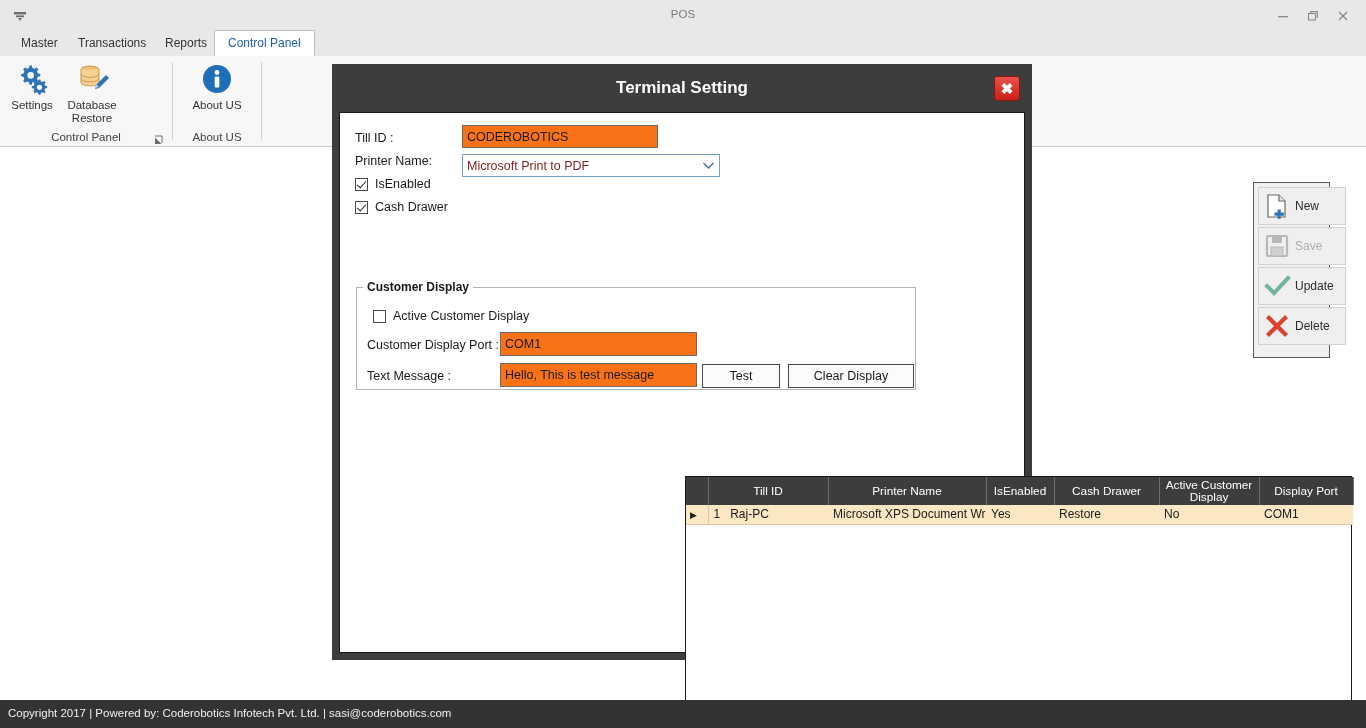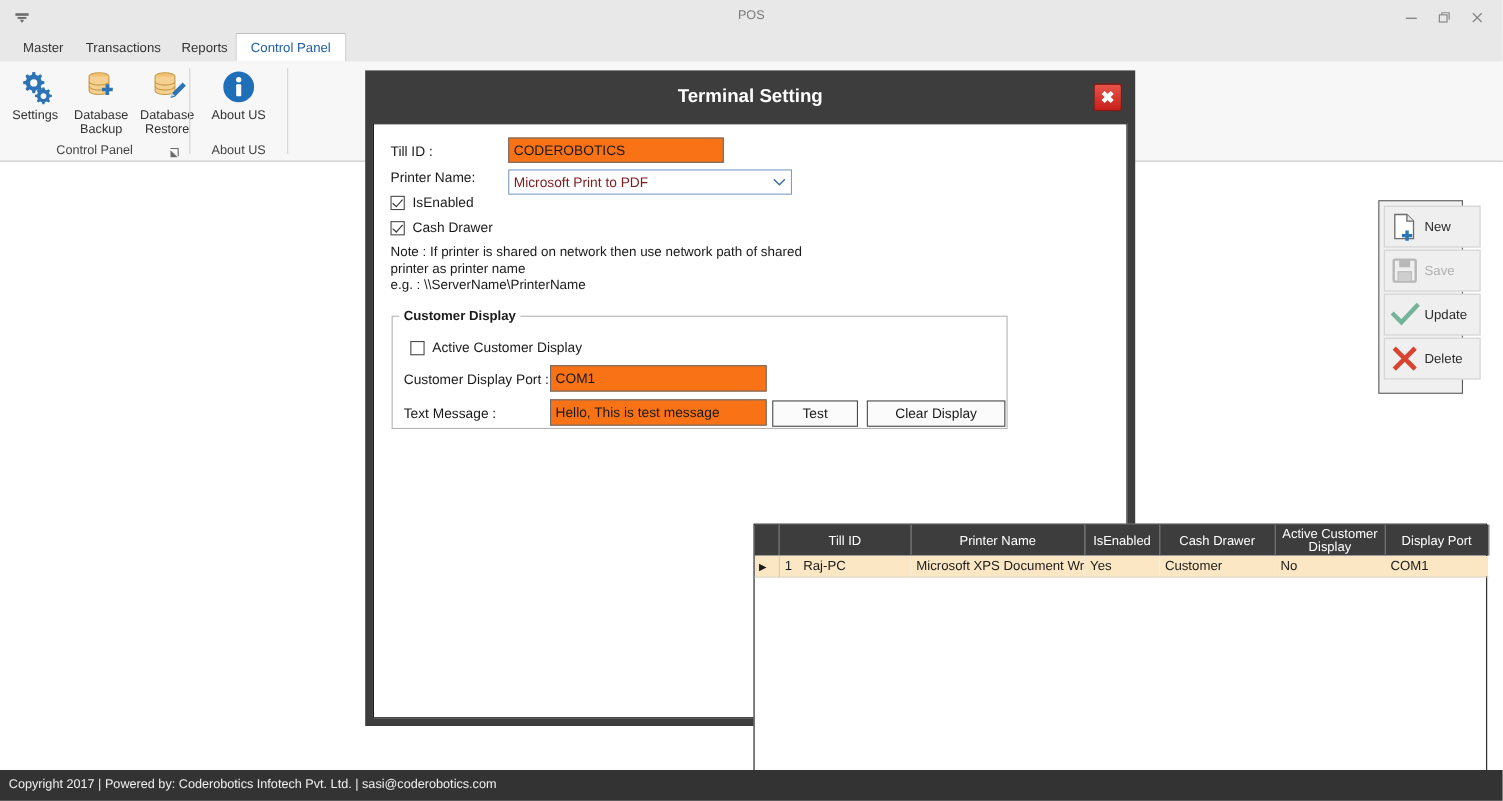--- a/index.html
+++ b/index.html
@@ -286,32 +286,20 @@
               <circle cx="14.7" cy="12.4" r="3.3" fill="#f7f7f7"></circle>
               <g fill="#2e74b5">
                 <path d="M22.5 16.5 l1.9 0 0.4 1.9 1.7 0.7 1.7-1 1.3 1.3 -1 1.7 0.7 1.7 1.9 0.4 0 1.9 -1.9 0.4 -0.7 1.7 1 1.7 -1.3 1.3 -1.7-1 -1.7 0.7 -0.4 1.9 -1.9 0 -0.4-1.9 -1.7-0.7 -1.7 1 -1.3-1.3 1-1.7 -0.7-1.7 -1.9-0.4 0-1.9 1.9-0.4 0.7-1.7 -1-1.7 1.3-1.3 1.7 1 1.7-0.7z"></path>
               </g>
               <circle cx="23.5" cy="24.3" r="2.6" fill="#f7f7f7"></circle>
             </svg>
           </span>
           <span class="lbl">Settings</span>
         </div>
 
-        <div class="ritem">
-          <span class="ico">
-            <svg width="33" height="33" viewBox="0 0 33 33">
-              <ellipse cx="14" cy="6.5" rx="9" ry="3.4" fill="#f0c070" stroke="#c89a47" stroke-width="1"></ellipse>
-              <path d="M5 6.5 v13 a9 3.4 0 0 0 18 0 v-13" fill="#f5d191" stroke="#c89a47" stroke-width="1"></path>
-              <path d="M5 11 a9 3.4 0 0 0 18 0" fill="none" stroke="#c89a47" stroke-width="1"></path>
-              <path d="M5 15.5 a9 3.4 0 0 0 18 0" fill="none" stroke="#c89a47" stroke-width="1"></path>
-              <path d="M24 18 h4 v-4 h4 v4 h4 v4 h-4 v4 h-4 v-4 h-4 z" transform="translate(-3,2) scale(0.82)" fill="#2e74b5"></path>
-            </svg>
-          </span>
-          <span class="lbl">Database Backup</span>
-        </div>
 
         <div class="ritem">
           <span class="ico">
             <svg width="33" height="33" viewBox="0 0 33 33">
               <ellipse cx="14" cy="6.5" rx="9" ry="3.4" fill="#f0c070" stroke="#c89a47" stroke-width="1"></ellipse>
               <path d="M5 6.5 v13 a9 3.4 0 0 0 18 0 v-13" fill="#f5d191" stroke="#c89a47" stroke-width="1"></path>
               <path d="M5 11 a9 3.4 0 0 0 18 0" fill="none" stroke="#c89a47" stroke-width="1"></path>
               <path d="M5 15.5 a9 3.4 0 0 0 18 0" fill="none" stroke="#c89a47" stroke-width="1"></path>
               <path d="M30 12 l3 3 -10 10 -4 1 1-4 z" fill="#2e74b5"></path>
               <path d="M19 25 l1-4 3 3 z" fill="#bcd5ea"></path>
@@ -372,22 +360,20 @@
 
   <div class="chk-row" style="left:23px; top:113px;">
     <span class="chkbox checked"></span>
     <span class="clbl">IsEnabled</span>
   </div>
   <div class="chk-row" style="left:23px; top:136px;">
     <span class="chkbox checked"></span>
     <span class="clbl">Cash Drawer</span>
   </div>
 
-  <div id="note" style="left:23px; top:158px; white-space:pre-line;">Note : If printer is shared on network then use network path of shared printer as printer name
-e.g. : \\ServerName\PrinterName</div>
 
   <div id="grp" style="left:24px; top:223px;"></div>
   <div id="grp-legend" style="left:31px; top:216px;font-weight:bold;">Customer Display</div>
 
   <div class="chk-row" style="left:41px; top:245px;">
     <span class="chkbox"></span>
     <span class="clbl">Active Customer Display</span>
   </div>
 
   <div class="flabel" style="left:35px; top:274px;">Customer Display Port :</div>
@@ -458,21 +444,21 @@
         <tr>
           <td class="c-sel">
             <span class="rowarrow">▶</span>
           </td>
           <td>
             <span>1</span>
             &nbsp;&nbsp;<span>Raj-PC</span>
           </td>
           <td>Microsoft XPS Document Writer</td>
           <td>Yes</td>
-          <td>Customer</td>
+          <td>Restore</td>
           <td>No</td>
           <td>COM1</td>
         </tr>
       </tbody>
     </table>
   </div>
 </div>
 
 <div id="footer">
   <span>Copyright 2017 | Powered by: Coderobotics Infotech Pvt. Ltd. | sasi@coderobotics.com</span>

